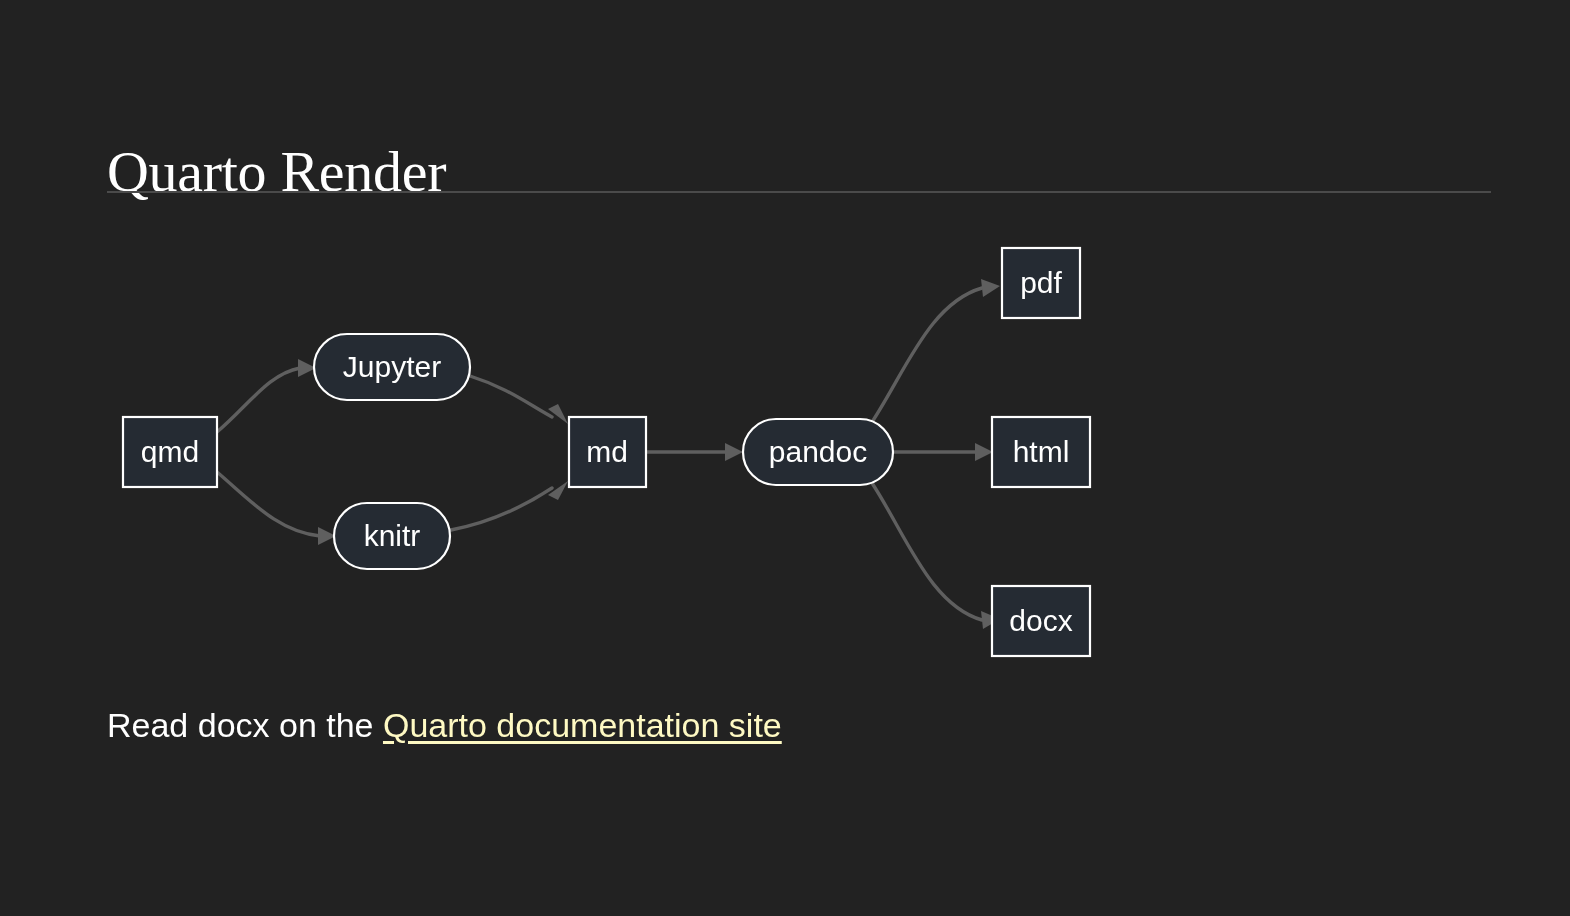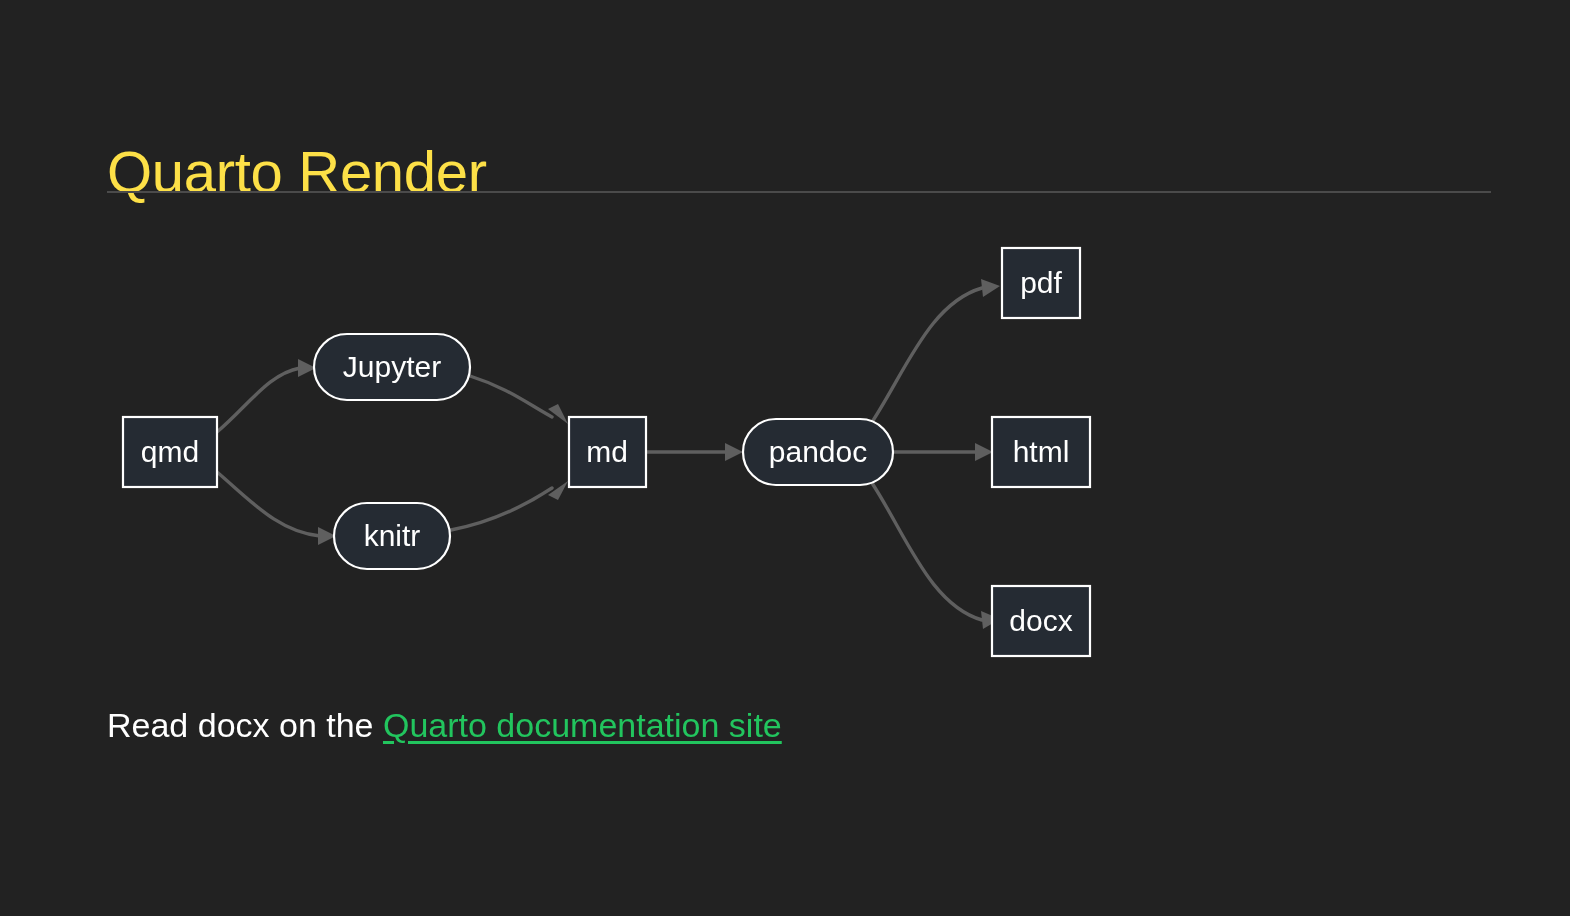--- a/index.html
+++ b/index.html
@@ -20,23 +20,24 @@
     inset: 0;
     background: #222222;
   }
   .slide-title {
     position: absolute;
     left: 107px;
     top: 103px;
     font-size: 58px;
     font-weight: 400;
     letter-spacing: -0.3px;
-    color: #fde047;
+    color: #ffffff;
     line-height: 1.05;
     white-space: nowrap;
+    font-family: Liberation Serif, serif;
   }
   .title-rule {
     position: absolute;
     left: 107px;
     top: 191px;
     width: 1384px;
     height: 2px;
     background: #4b4b4b;
   }
   .diagram-wrap {
@@ -73,21 +74,21 @@
   .read-more {
     position: absolute;
     left: 107px;
     top: 672px;
     font-size: 34px;
     font-weight: 400;
     color: #ffffff;
     white-space: nowrap;
   }
   .read-more .doc-link {
-    color: #22c55e;
+    color: #fef9c3;
     text-decoration: underline;
     text-underline-offset: 4px;
     cursor: pointer;
   }
 </style>
 </head>
 <body>
 
 <div class="slide">
 

